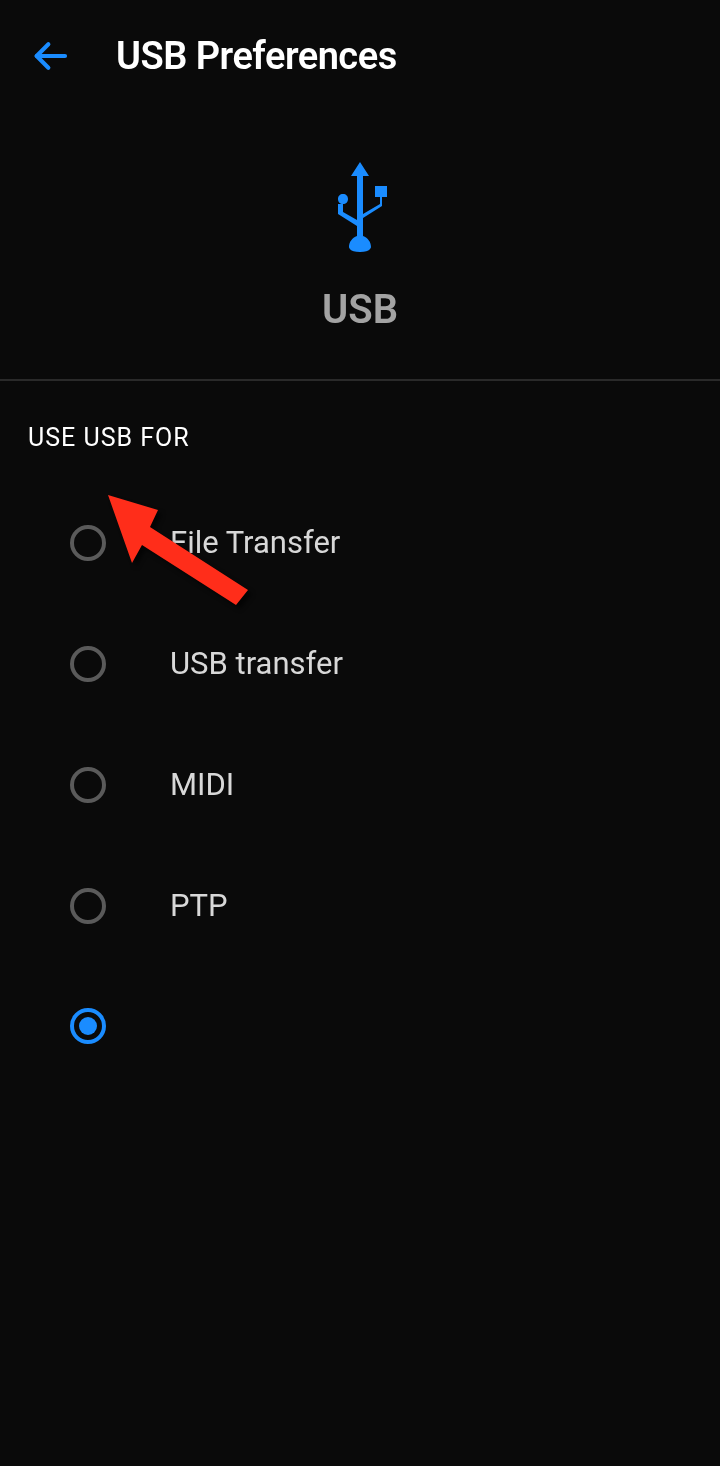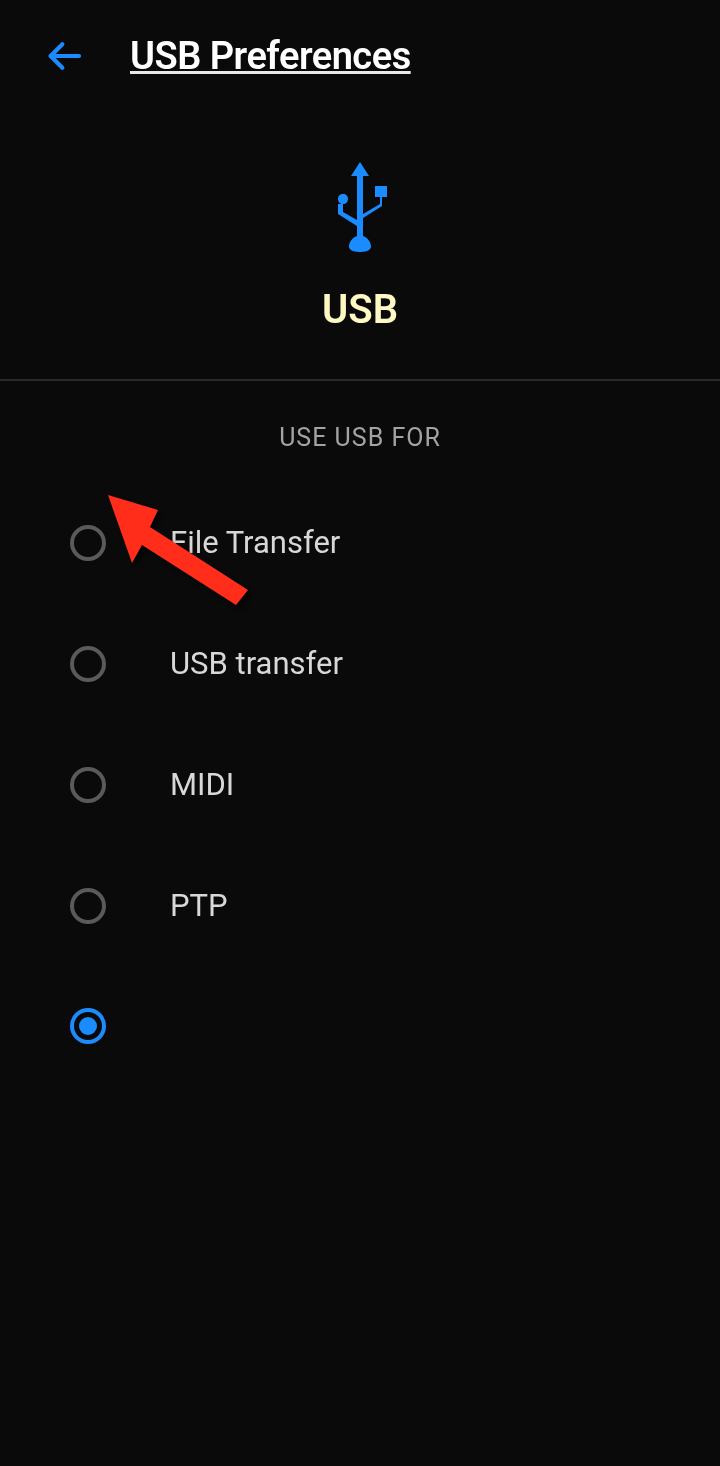--- a/index.html
+++ b/index.html
@@ -12,23 +12,22 @@
       height: 1466px;
       background-color: #0a0a0a;
       font-family: -apple-system, BlinkMacSystemFont, 'Segoe UI', Roboto, sans-serif;
       color: #e8e8e8;
       overflow: hidden;
       position: relative;
     }
     .header {
       display: flex;
       align-items: center;
-      padding: 34px 44px;
+      padding: 34px 30px;
       gap: 46px;
-      text-decoration: underline;
     }
     .back-btn {
       color: #1a8cff;
       cursor: pointer;
       display: flex;
       align-items: center;
       justify-content: center;
     }
     .header-title {
       font-size: 38px;
@@ -42,33 +41,32 @@
       align-items: center;
       padding: 50px 0 46px 0;
     }
     .usb-icon {
       color: #1a8cff;
       margin-bottom: 30px;
     }
     .usb-label {
       font-size: 40px;
       font-weight: 600;
-      color: #fef9c3;
+      color: #a3a3a3;
     }
     .divider {
       height: 2px;
       background-color: #2a2a2a;
       width: 100%;
     }
     .section-header {
       padding: 42px 28px 30px 28px;
       font-size: 25px;
       letter-spacing: 1px;
-      color: #a3a3a3;
-      text-align: center;
+      color: #ffffff;
     }
     .options-list {
       padding: 0 28px;
     }
     .option-row {
       display: flex;
       align-items: center;
       padding: 42px 0px;
       gap: 64px;
       cursor: pointer;

